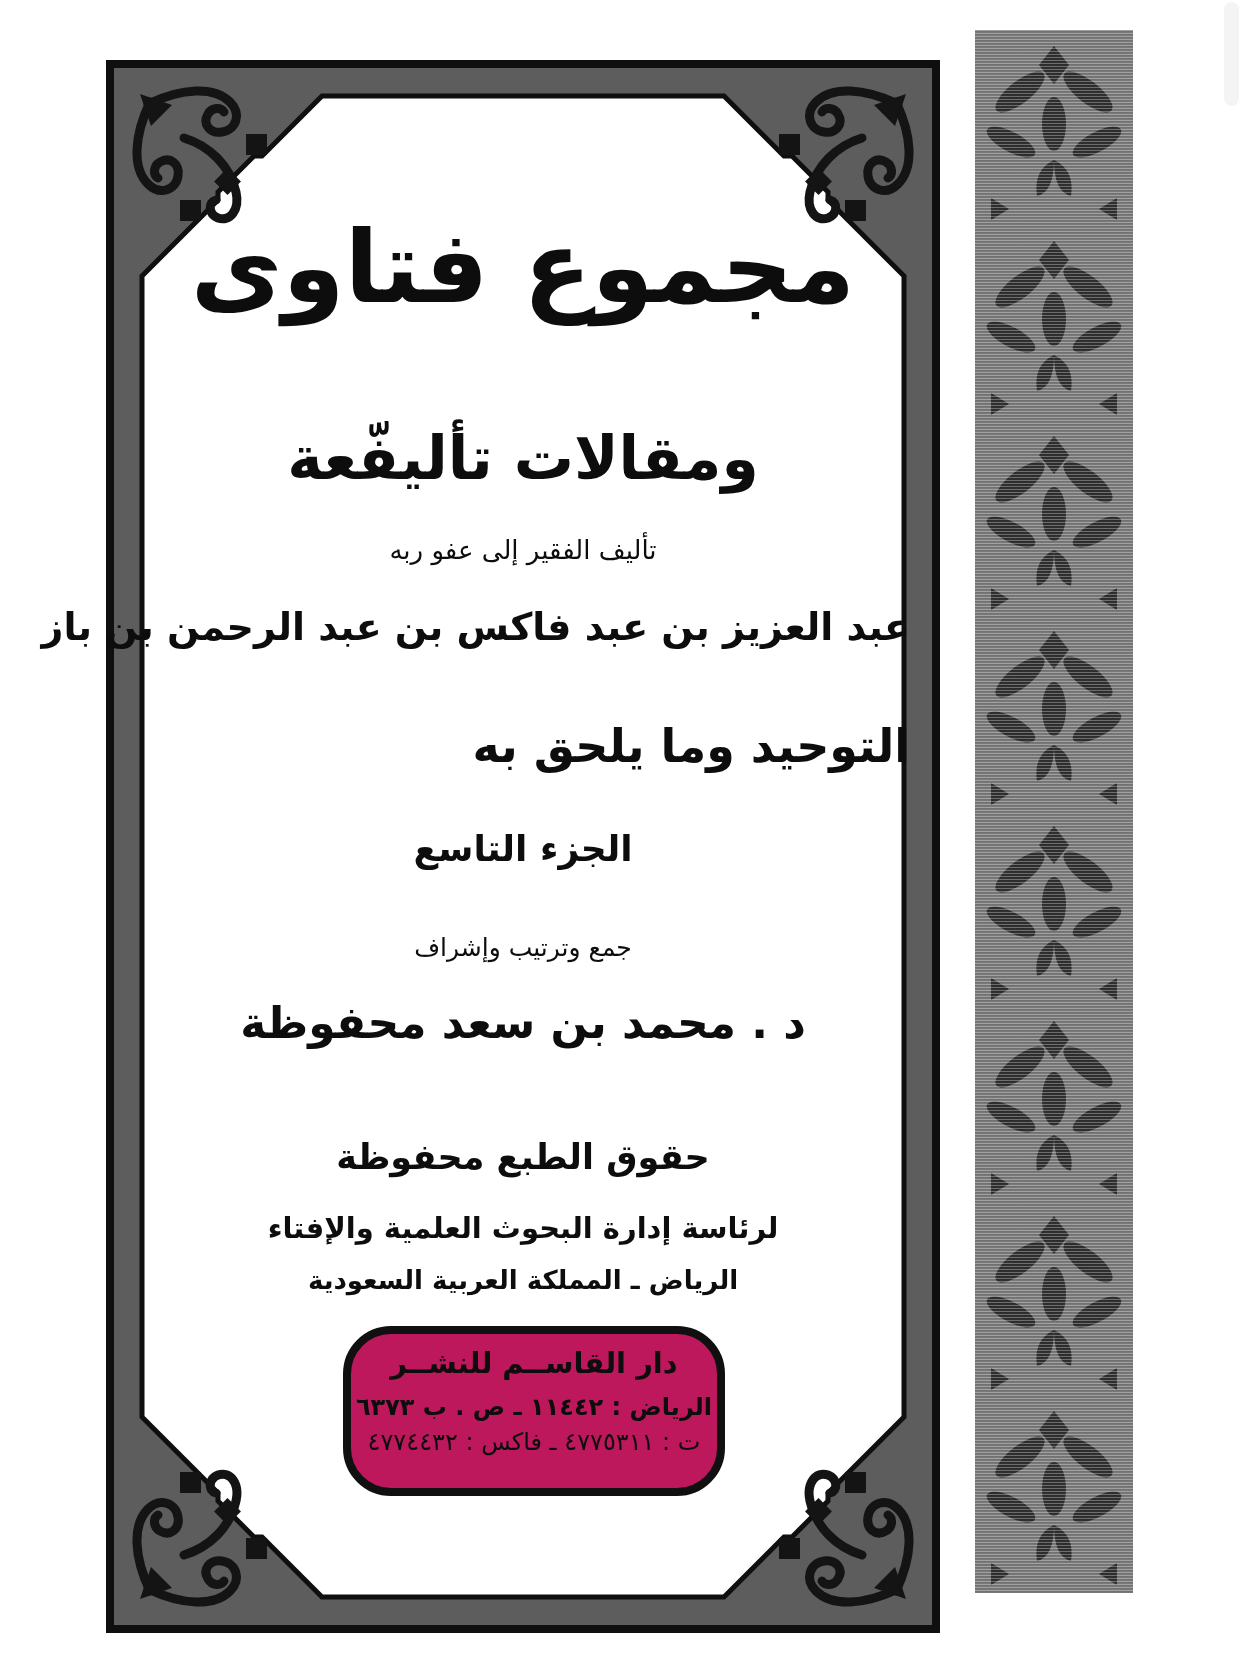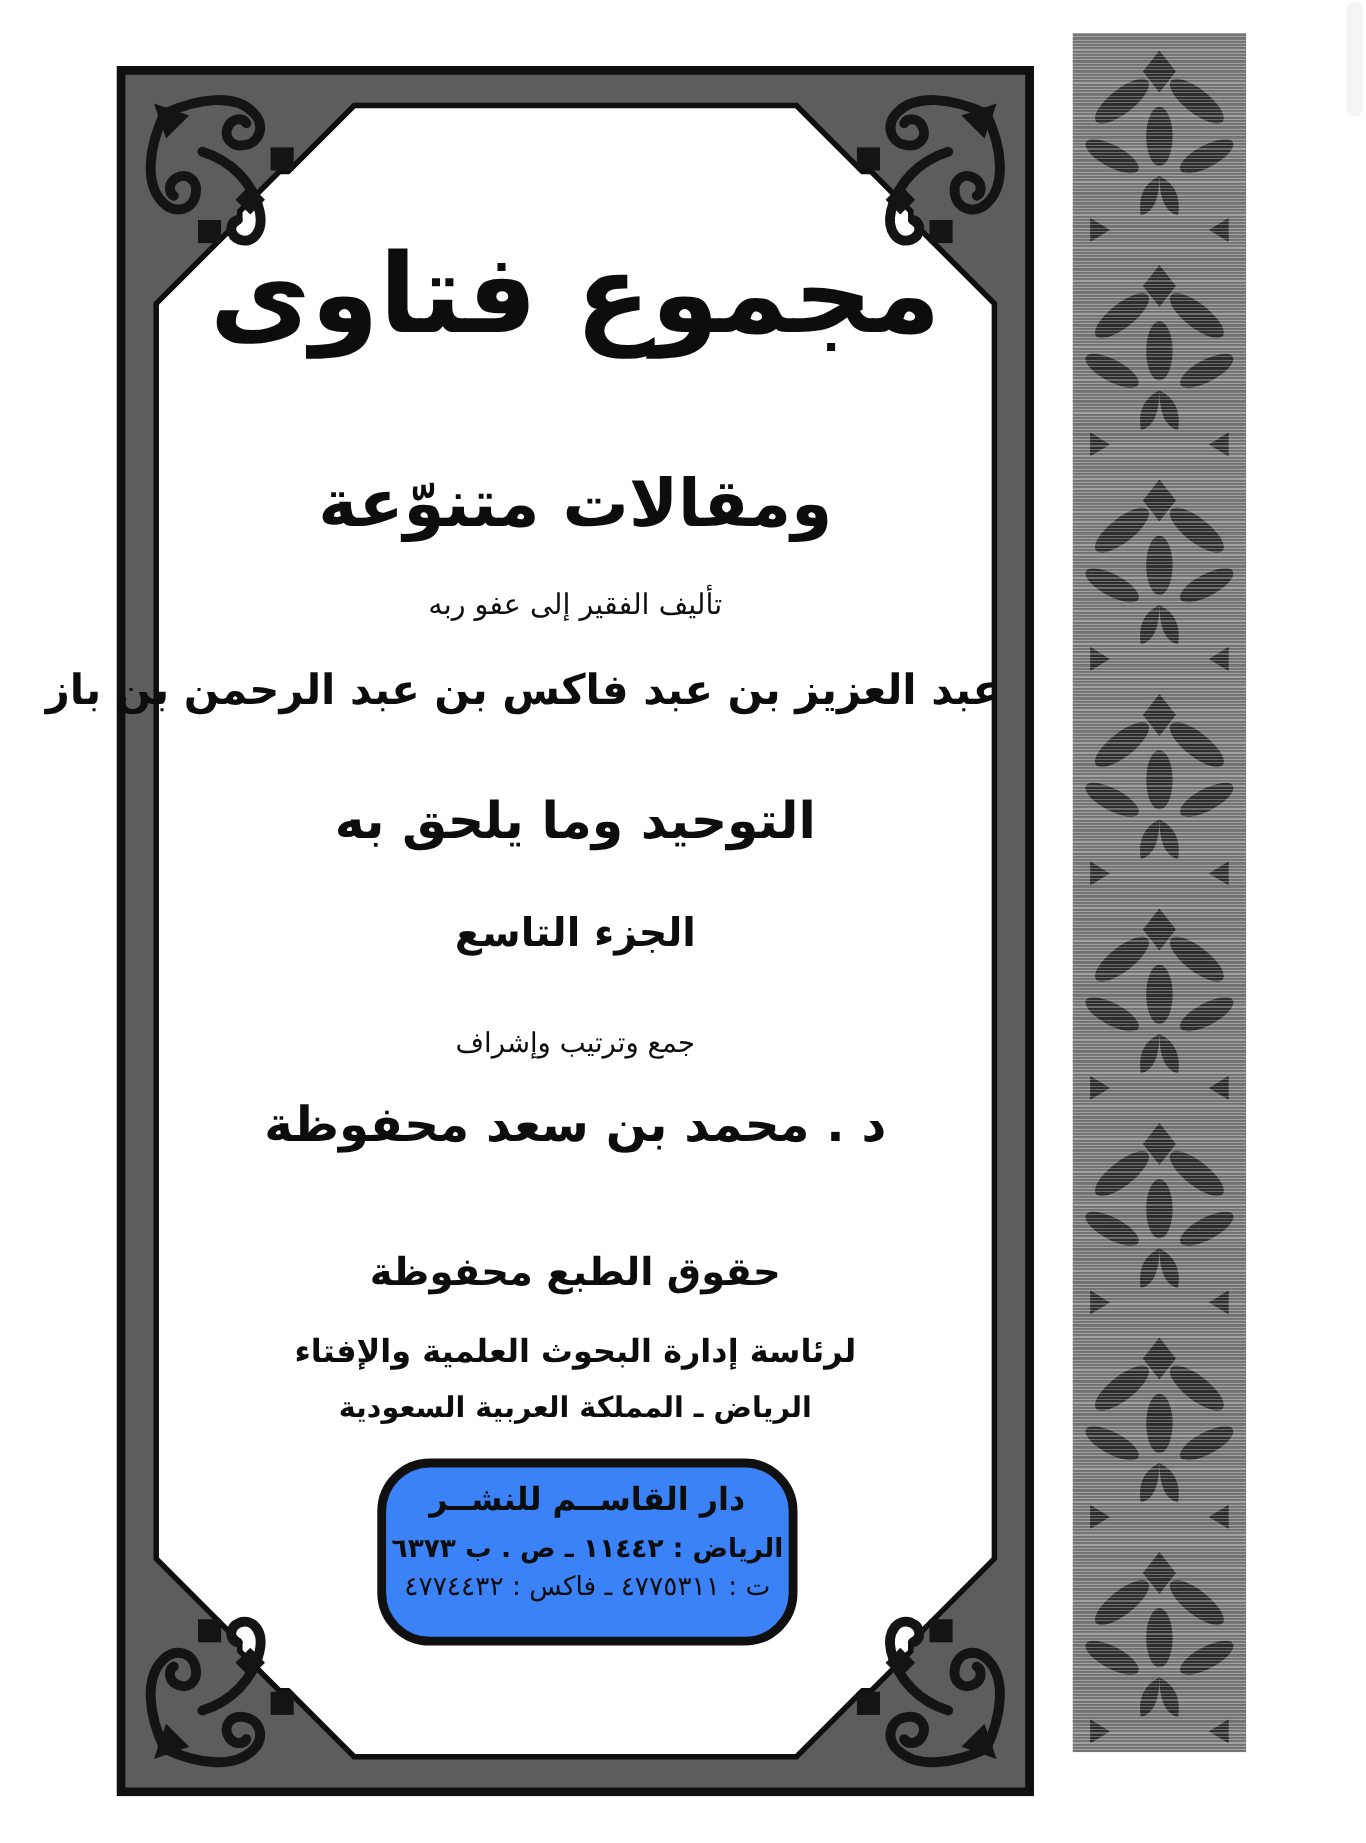--- a/index.html
+++ b/index.html
@@ -14,31 +14,31 @@
   
   .content{position:absolute;inset:0;direction:rtl;}
   .txt{
     position:absolute;left:30px;right:30px;text-align:center;direction:rtl;
     color:#0d0d0d;white-space:nowrap;line-height:1.15;font-weight:700;
   }
   .t-main   {top:150px;font-size:100px;}
   .t-sub    {top:364px;font-size:60px;}
   .t-byline {top:476px;font-size:26px;font-weight:400;}
   .t-author {top:546px;font-size:38px;}
-  .t-section{top:660px;font-size:46px;}
+  .t-section{top:660px;font-size:46px;text-align:right;}
   .t-volume {top:768px;font-size:36px;}
   .t-edit   {top:874px;font-size:25px;font-weight:400;}
   .t-editor {top:938px;font-size:44px;}
   .t-copy   {top:1077px;font-size:35px;}
   .t-rights {top:1152px;font-size:29px;}
   .t-city   {top:1206px;font-size:26px;text-align:center;}
   
   .pub-box{
     position:absolute;left:237px;top:1266px;width:382px;height:170px;
-    border:8px solid #101010;border-radius:48px;background:#3b82f6;
+    border:8px solid #101010;border-radius:48px;background:#be185d;
     box-sizing:border-box;direction:rtl;text-align:center;
   }
   .pub-name   {margin-top:12px;font-size:29px;font-weight:700;color:#0d0d0d;white-space:nowrap;}
   .pub-address{margin-top:13px;font-size:24px;font-weight:700;color:#0d0d0d;white-space:nowrap;}
   .pub-phone  {margin-top:7px;font-size:24px;font-weight:400;color:#0d0d0d;white-space:nowrap;}
   
   .side-band{position:absolute;left:975px;top:30px;width:158px;height:1563px;}
   .side-band svg{position:absolute;inset:0;width:158px;height:1563px;}
   .band-lines{
     position:absolute;inset:0;pointer-events:none;
@@ -83,21 +83,21 @@
            L156,1477 L148,1477 L112,1441 L112,1433 L36,1357 L36,216
            L112,140 L112,132 L148,96 L156,96 Z"></path>
       <use href="#cornOrn" transform="translate(12,12)"></use>
       <use href="#cornOrn" transform="translate(822,12) scale(-1,1)"></use>
       <use href="#cornOrn" transform="translate(12,1561) scale(1,-1)"></use>
       <use href="#cornOrn" transform="translate(822,1561) scale(-1,-1)"></use>
     </svg>
 
     <div class="content">
       <div class="txt t-main">مجموع فتاوى</div>
-      <div class="txt t-sub">ومقالات متنوّعة</div>
+      <div class="txt t-sub">ومقالات تأليفّعة</div>
       <div class="txt t-byline">تأليف الفقير إلى عفو ربه</div>
       <div class="txt t-author">عبد العزيز بن عبد فاكس بن عبد الرحمن بن باز</div>
       <div class="txt t-section">التوحيد وما يلحق به</div>
       <div class="txt t-volume">الجزء التاسع</div>
       <div class="txt t-edit">جمع وترتيب وإشراف</div>
       <div class="txt t-editor">د . محمد بن سعد محفوظة</div>
       <div class="txt t-copy">حقوق الطبع محفوظة</div>
       <div class="txt t-rights">لرئاسة إدارة البحوث العلمية والإفتاء</div>
       <div class="txt t-city">الرياض ـ المملكة العربية السعودية</div>
 

